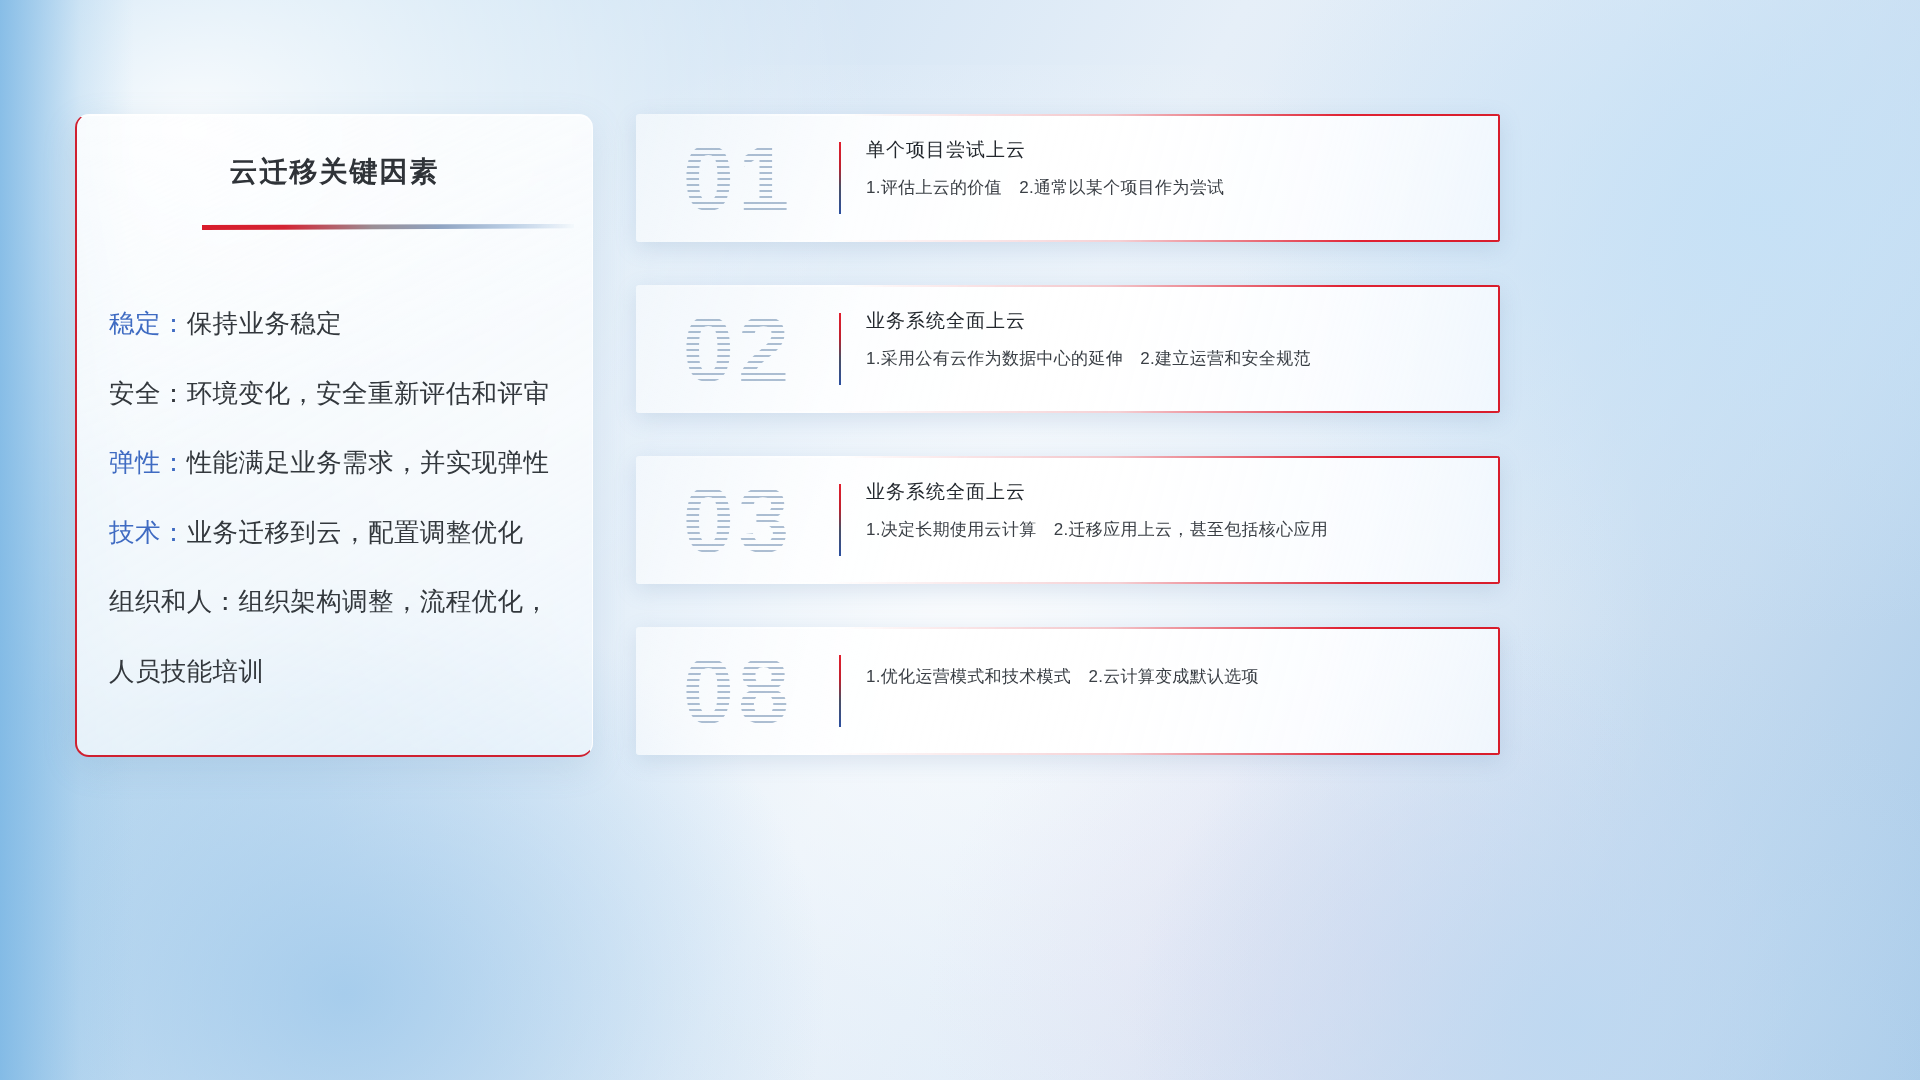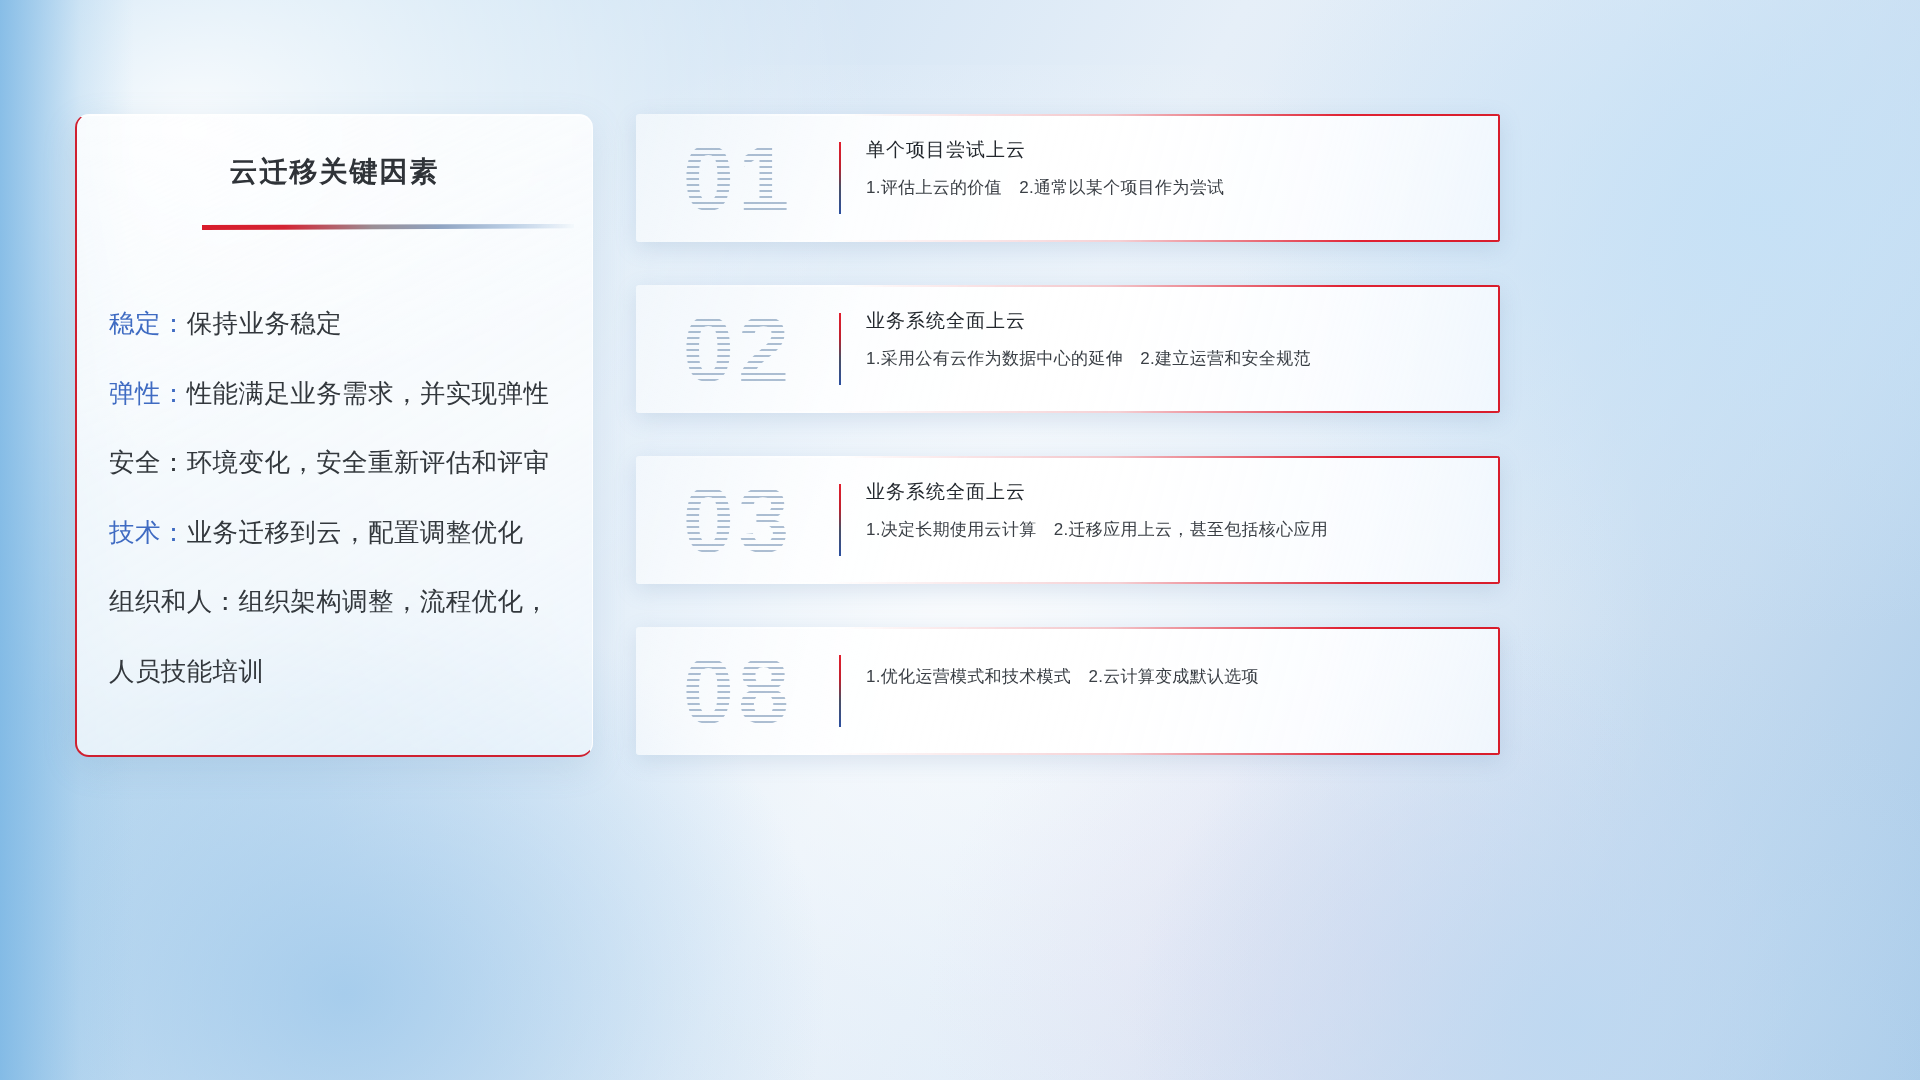--- a/index.html
+++ b/index.html
@@ -158,25 +158,25 @@
   <h1 id="panel-title">云迁移关键因素</h1>
   <div id="title-rule"></div>
 
   <div id="factor-list">
 
     <div class="factor-row">
       <span class="factor-label">稳定：</span><span class="factor-text">保持业务稳定</span>
     </div>
 
     <div class="factor-row">
+      <span class="factor-label plain">安全：</span><span class="factor-text">环境变化，安全重新评估和评审</span>
+    </div>
+
+    <div class="factor-row">
       <span class="factor-label">弹性：</span><span class="factor-text">性能满足业务需求，并实现弹性</span>
-    </div>
-
-    <div class="factor-row">
-      <span class="factor-label plain">安全：</span><span class="factor-text">环境变化，安全重新评估和评审</span>
     </div>
 
     <div class="factor-row">
       <span class="factor-label">技术：</span><span class="factor-text">业务迁移到云，配置调整优化</span>
     </div>
 
     <div class="factor-row">
       <span class="factor-label plain">组织和人：</span><span class="factor-text">组织架构调整，流程优化，</span>
     </div>
 

